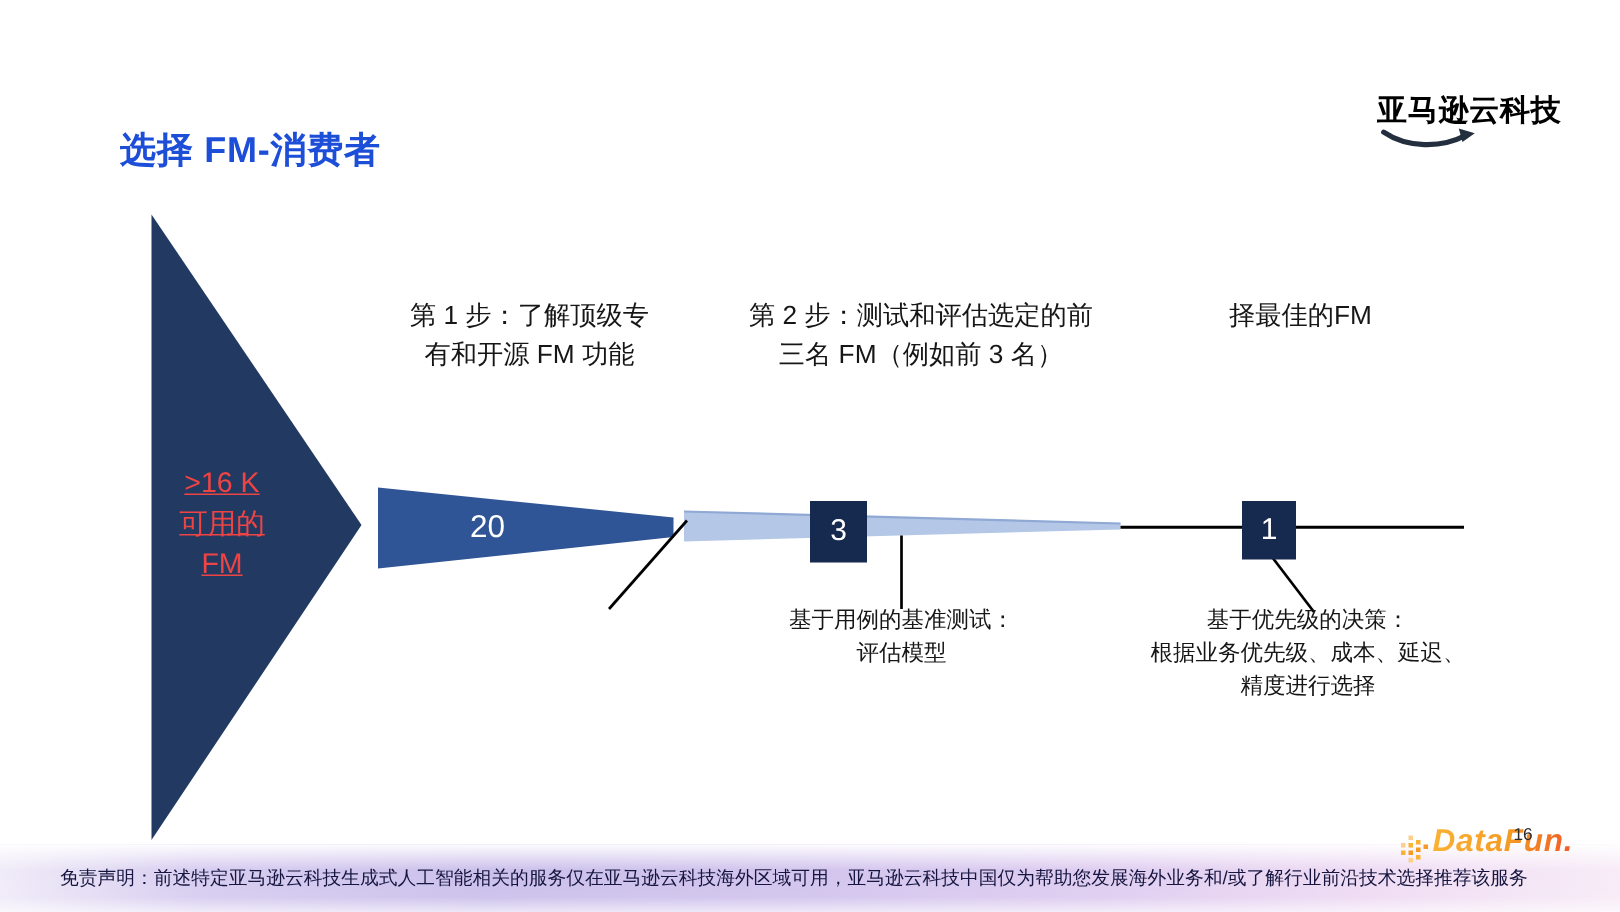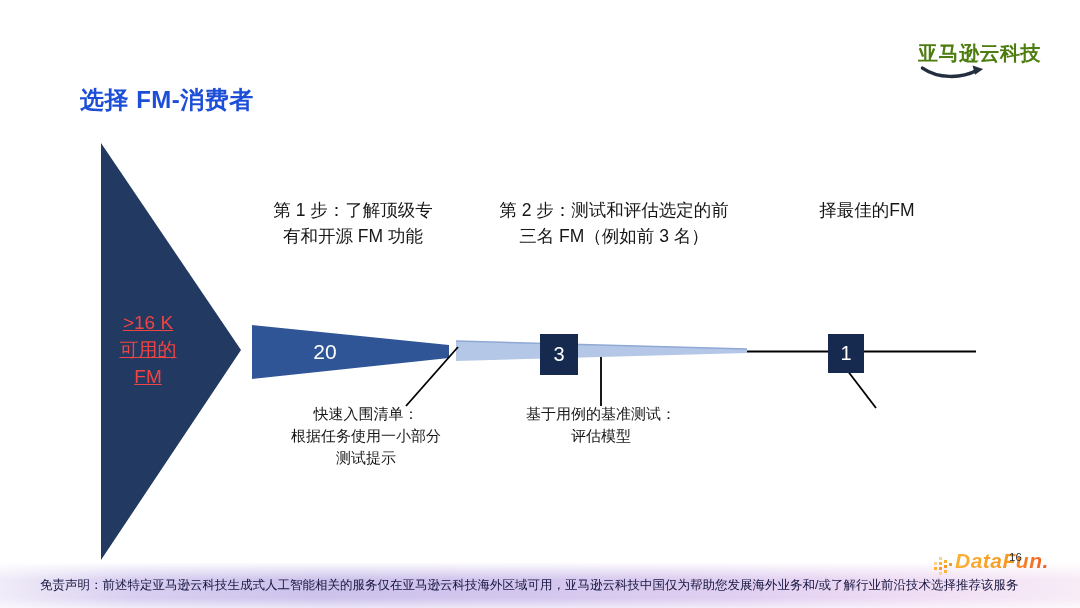--- a/index.html
+++ b/index.html
@@ -5,21 +5,21 @@
   html,body{margin:0;padding:0;background:#fff;}
   .slide{
     position:relative;width:1080px;height:608px;background:#ffffff;overflow:hidden;
     font-family:"Liberation Sans","DejaVu Sans",sans-serif;color:#1a1a1a;
   }
   .abs{position:absolute;}
   .title{
     left:80px;top:84px;font-size:24px;font-weight:700;color:#1d4ed8;letter-spacing:.5px;
   }
   .aws-logo{left:918px;top:40px;width:130px;text-align:left;}
-  .aws-logo-text{font-size:20px;font-weight:700;color:#4d7c0f;letter-spacing:.5px;white-space:nowrap;}
+  .aws-logo-text{font-size:20px;font-weight:700;color:#000000;letter-spacing:.5px;white-space:nowrap;margin-top:20px;}
   .aws-smile{display:block;margin:-2px 0 0 2px;}
   .shapes{left:0;top:0;}
   .source-label{
     left:98px;top:309px;width:100px;text-align:center;color:#ef4444;
     font-size:19px;line-height:27px;text-decoration:underline;
   }
   .stage-num{
     left:290px;top:340px;width:70px;text-align:center;color:#ffffff;font-size:21px;
   }
   .num-box{
@@ -103,28 +103,28 @@
     <div>有和开源 FM 功能</div>
   </div>
   <div class="abs step step-2">
     <div>第 2 步：测试和评估选定的前</div>
     <div>三名 FM（例如前 3 名）</div>
   </div>
   <div class="abs step step-3">
     <div>择最佳的FM</div>
   </div>
 
-  <div class="abs annotation annotation-1">
-    <div>快速入围清单：</div>
-    <div>根据任务使用一小部分</div>
-    <div>测试提示</div>
-  </div>
   <div class="abs annotation annotation-2">
     <div>基于用例的基准测试：</div>
     <div>评估模型</div>
+  </div>
+  <div class="abs annotation annotation-3">
+    <div>基于优先级的决策：</div>
+    <div>根据业务优先级、成本、延迟、</div>
+    <div>精度进行选择</div>
   </div>
 
   <div class="abs footer-bar">
     <div class="disclaimer">免责声明：前述特定亚马逊云科技生成式人工智能相关的服务仅在亚马逊云科技海外区域可用，亚马逊云科技中国仅为帮助您发展海外业务和/或了解行业前沿技术选择推荐该服务</div>
   </div>
 
   <div class="abs datafun">
     <svg width="22" height="26" viewBox="0 0 22 26" style="margin-top:3px;">
       <rect x="1" y="10" width="3" height="3" fill="#fbd08e"></rect>
       <rect x="1" y="15" width="3" height="3" fill="#f9b233"></rect>

